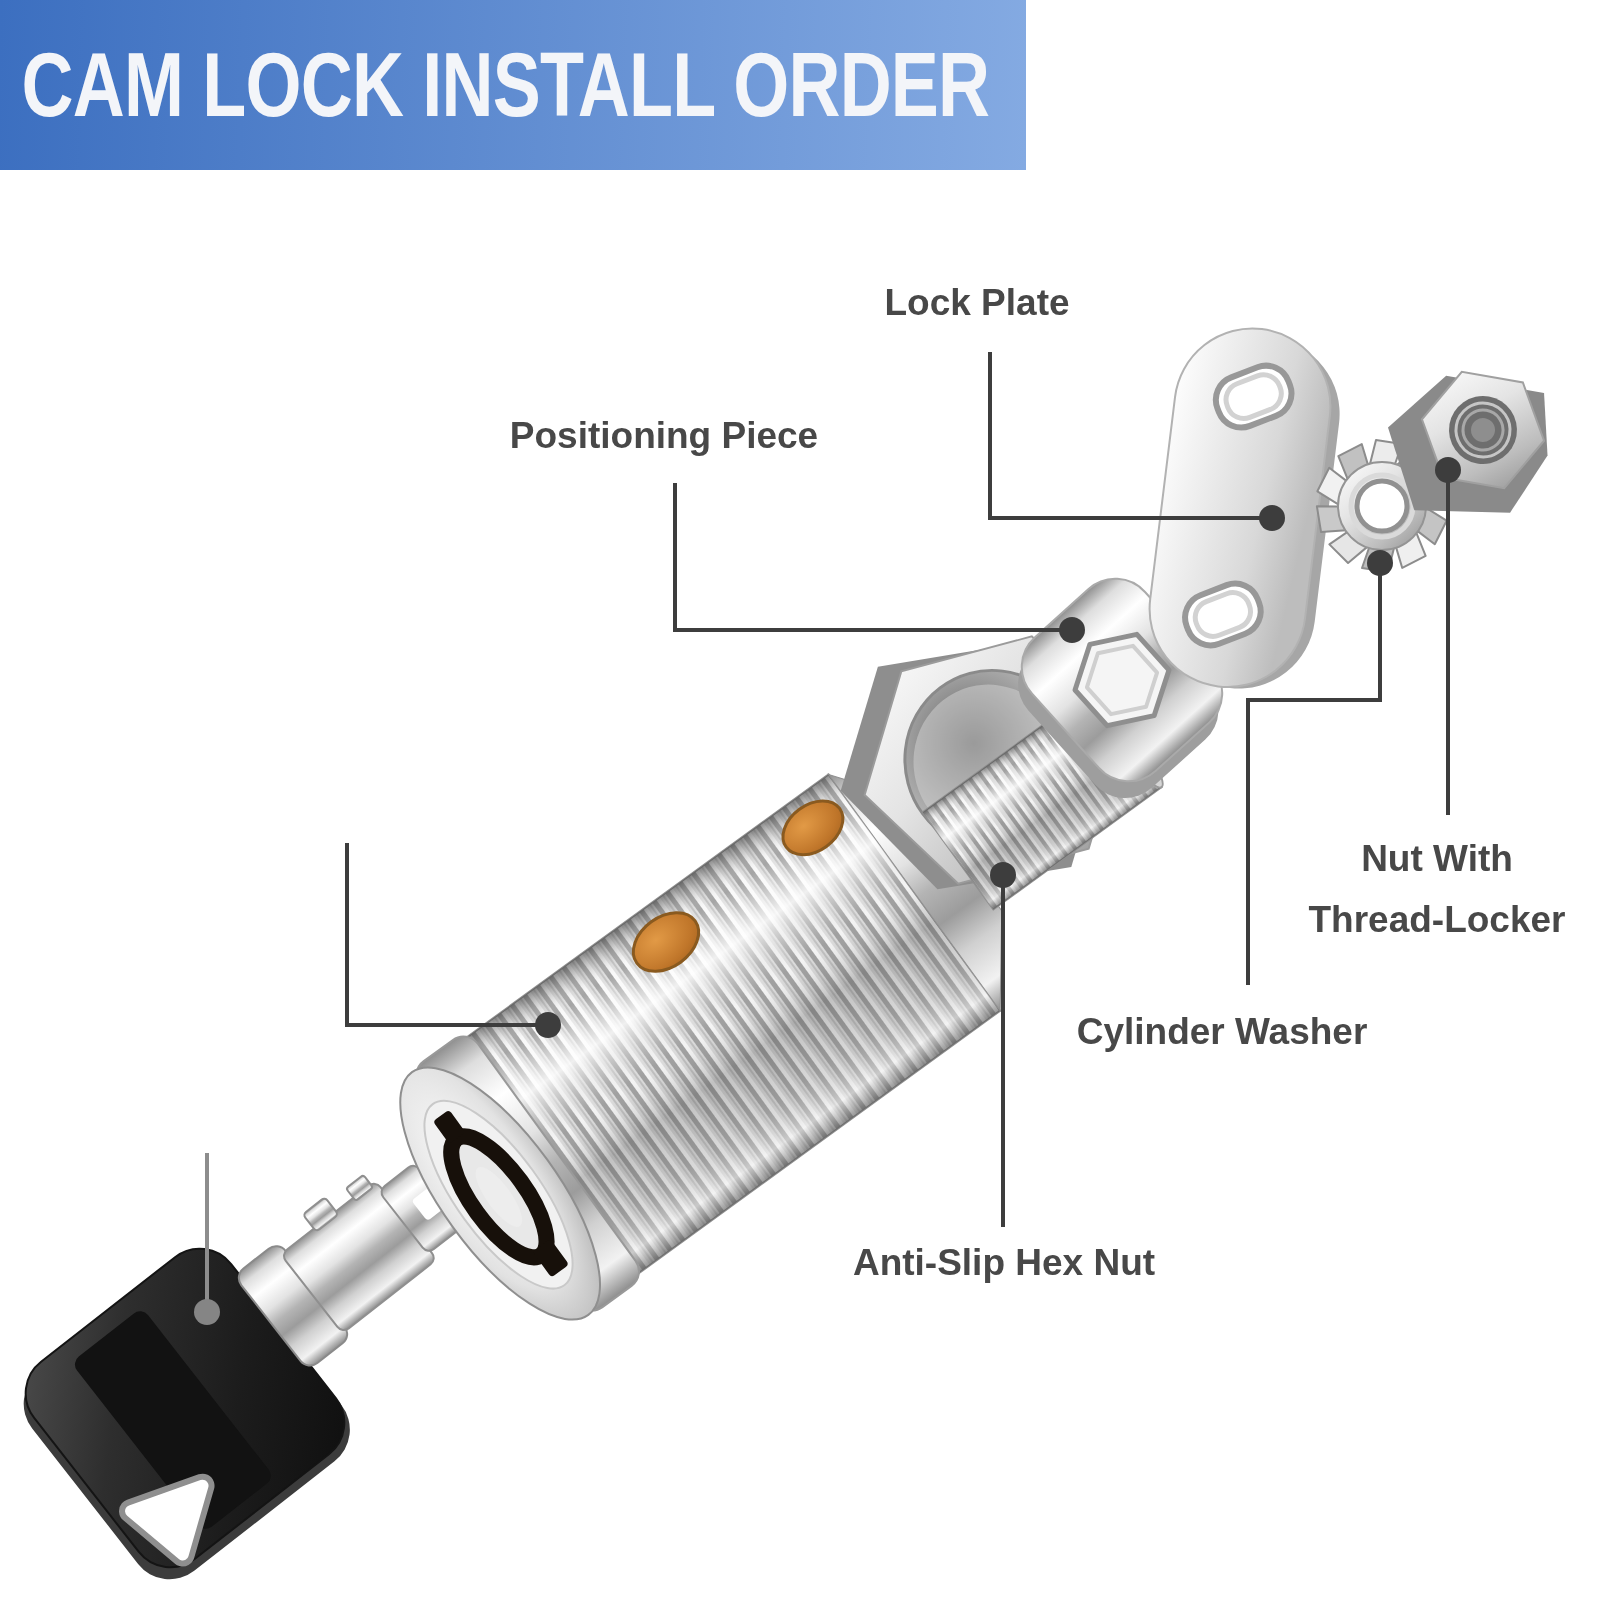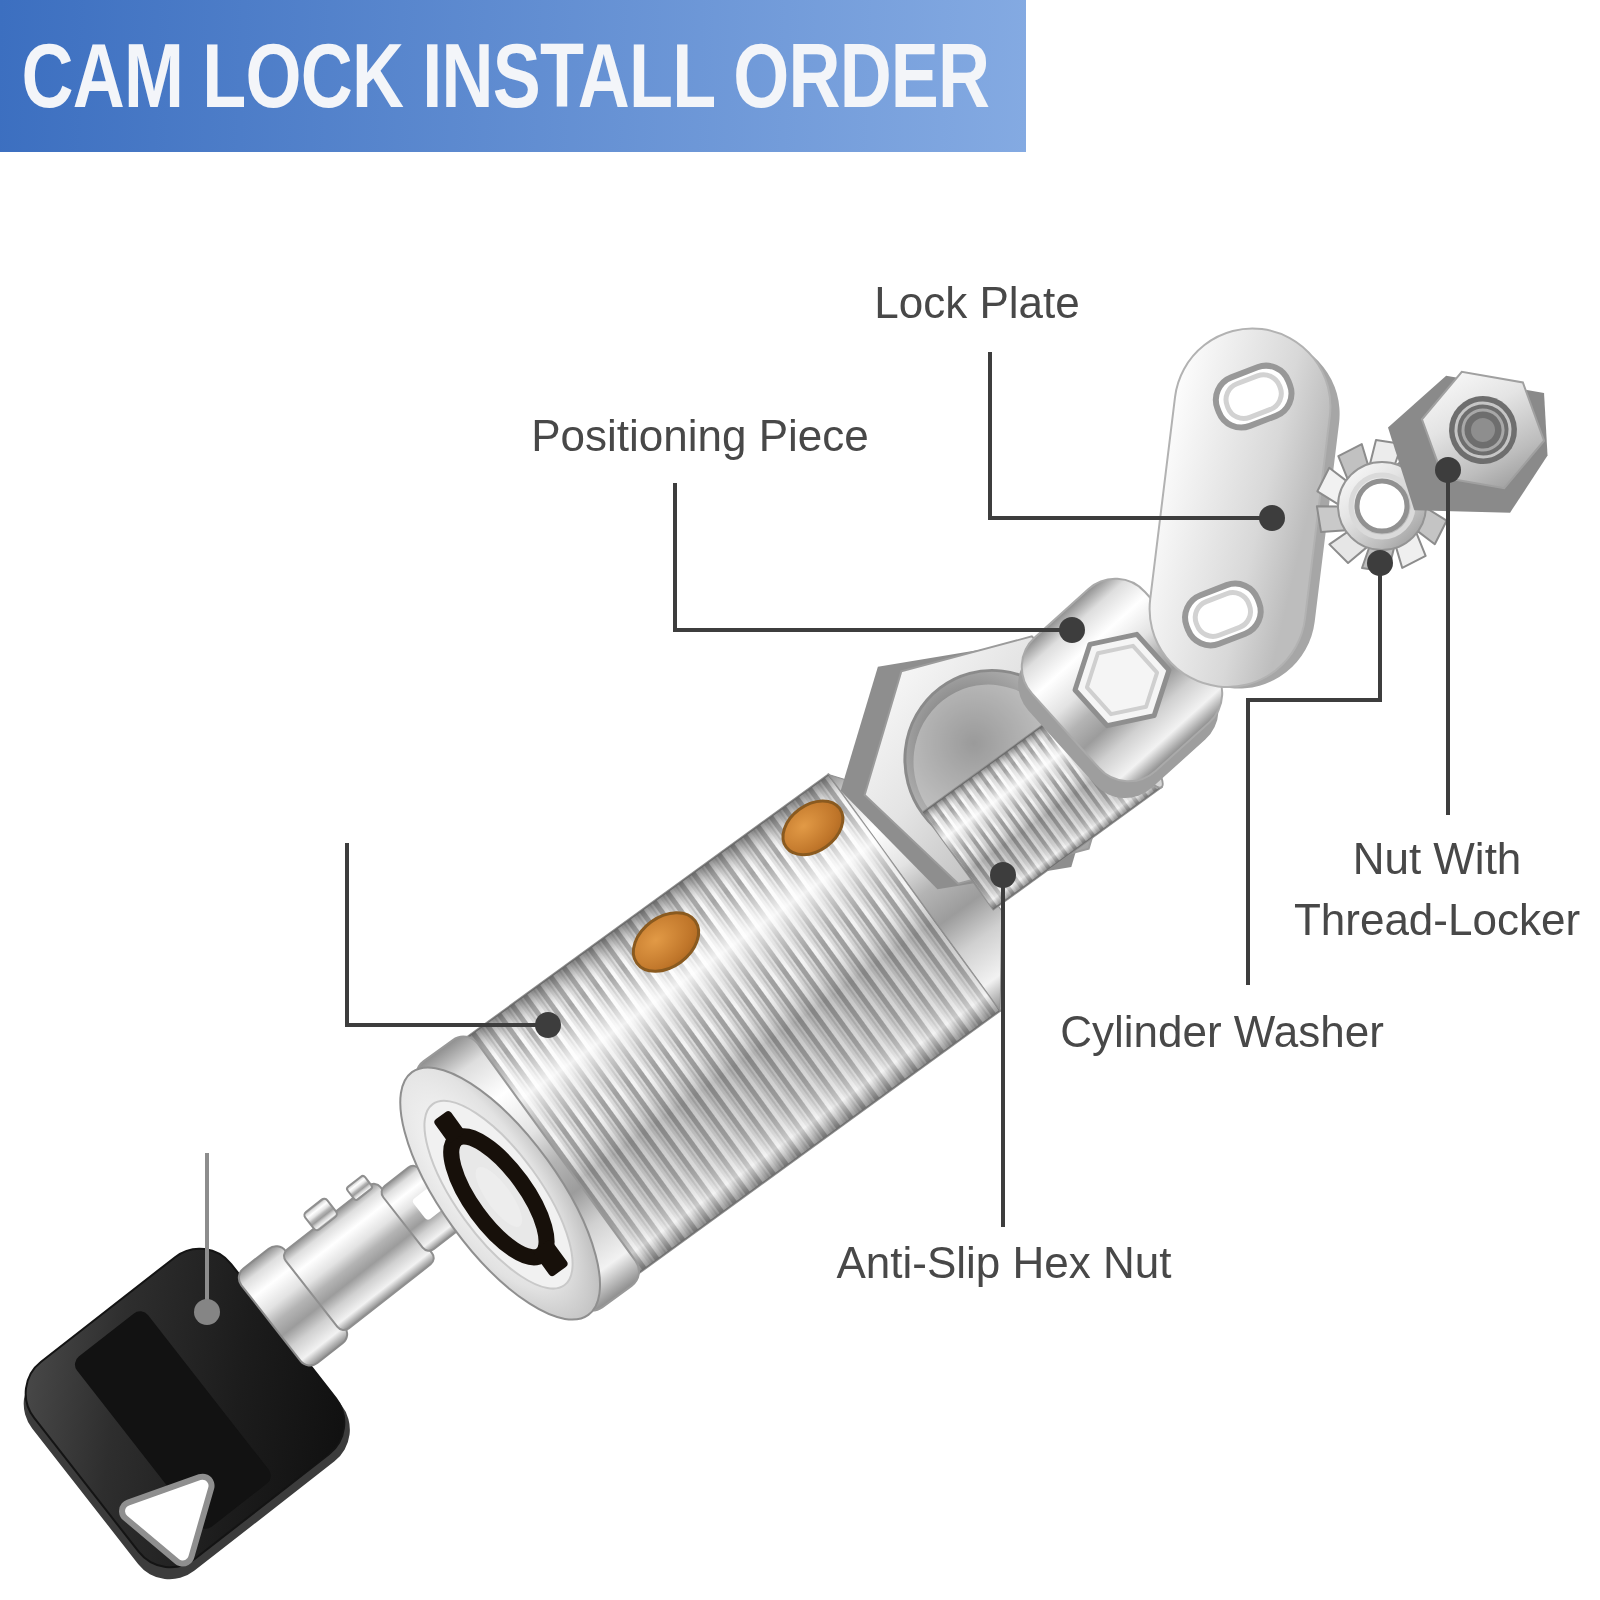--- a/index.html
+++ b/index.html
@@ -9,33 +9,33 @@
     --label-color:#484848;
     --leader-color:#3d3d3d;
     --leader-soft:#8d8d8d;
   }
   html,body{margin:0;padding:0;background:#ffffff;}
   #canvas{
     position:relative;width:1600px;height:1600px;background:#ffffff;overflow:hidden;
     font-family:"Liberation Sans",sans-serif;
   }
   #banner{
-    position:absolute;left:0;top:0;width:1026px;height:152px;
+    position:absolute;left:0;top:0;width:1026px;height:170px;
     background:linear-gradient(92deg,var(--banner-start) 0%,var(--banner-end) 100%);
     display:flex;align-items:center;
   }
   #banner .title{
     color:var(--banner-text);
     font-size:90px;font-weight:700;line-height:1;letter-spacing:-1px;
     white-space:nowrap;padding-left:27px;
     transform:scaleX(0.80);transform-origin:left center;
   }
   .part-label{
     position:absolute;transform:translateX(-50%);
-    color:var(--label-color);font-size:44px;font-weight:400;line-height:61px;
+    color:var(--label-color);font-size:37px;font-weight:700;line-height:61px;
     white-space:nowrap;text-align:center;
   }
   #diagram-svg{position:absolute;left:0;top:0;}
 </style>
 </head>
 <body>
 
 <div id="canvas">
 
   <svg id="diagram-svg" width="1600" height="1600" viewBox="0 0 1600 1600">
@@ -243,21 +243,21 @@
       <circle cx="1448" cy="470" r="13"></circle>
     </g>
     <circle cx="207" cy="1312" r="13" fill="#858585"></circle>
   </svg>
 
   <div id="banner">
     <div class="title">CAM LOCK INSTALL ORDER</div>
   </div>
 
   <div class="part-label" style="left:977px;top:272px;">Lock Plate</div>
-  <div class="part-label" style="left:700px;top:405px;">Positioning Piece</div>
+  <div class="part-label" style="left:664px;top:405px;">Positioning Piece</div>
   <div class="part-label" style="left:1004px;top:1232px;">Anti-Slip Hex Nut</div>
   <div class="part-label" style="left:1222px;top:1001px;">Cylinder Washer</div>
   <div class="part-label" style="left:1437px;top:828px;">
     <span style="display:block">Nut With</span>
     <span style="display:block">Thread-Locker</span>
   </div>
 
 </div>
 
 </body></html>

